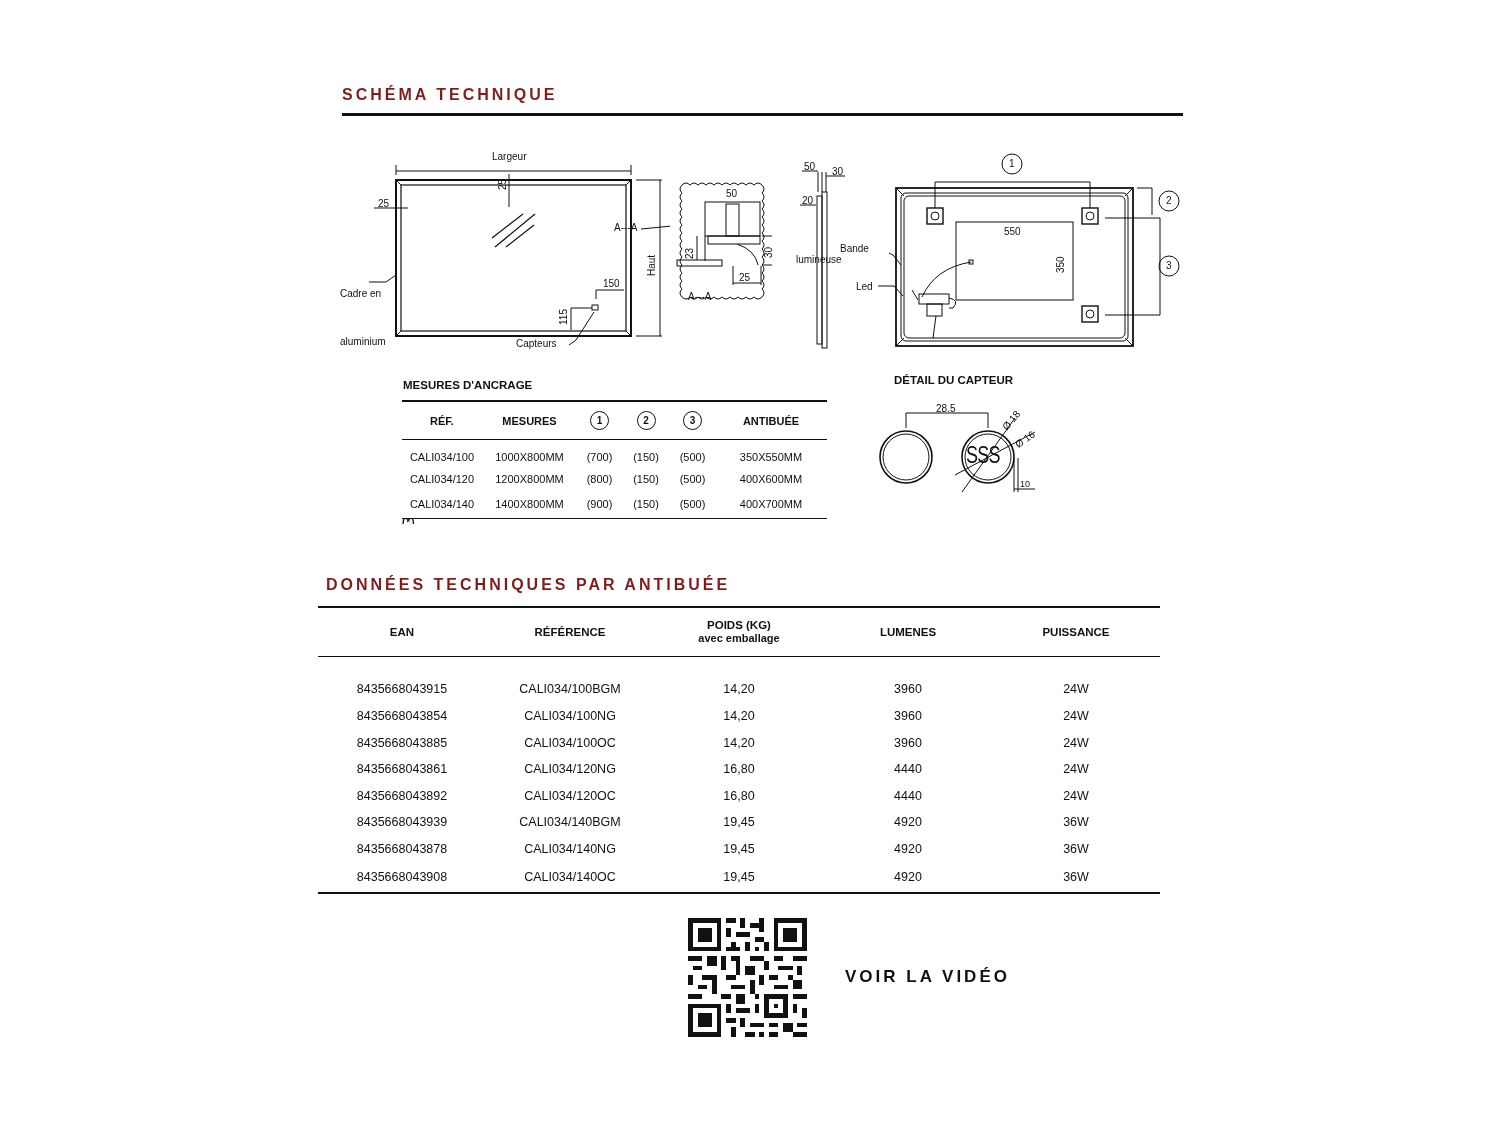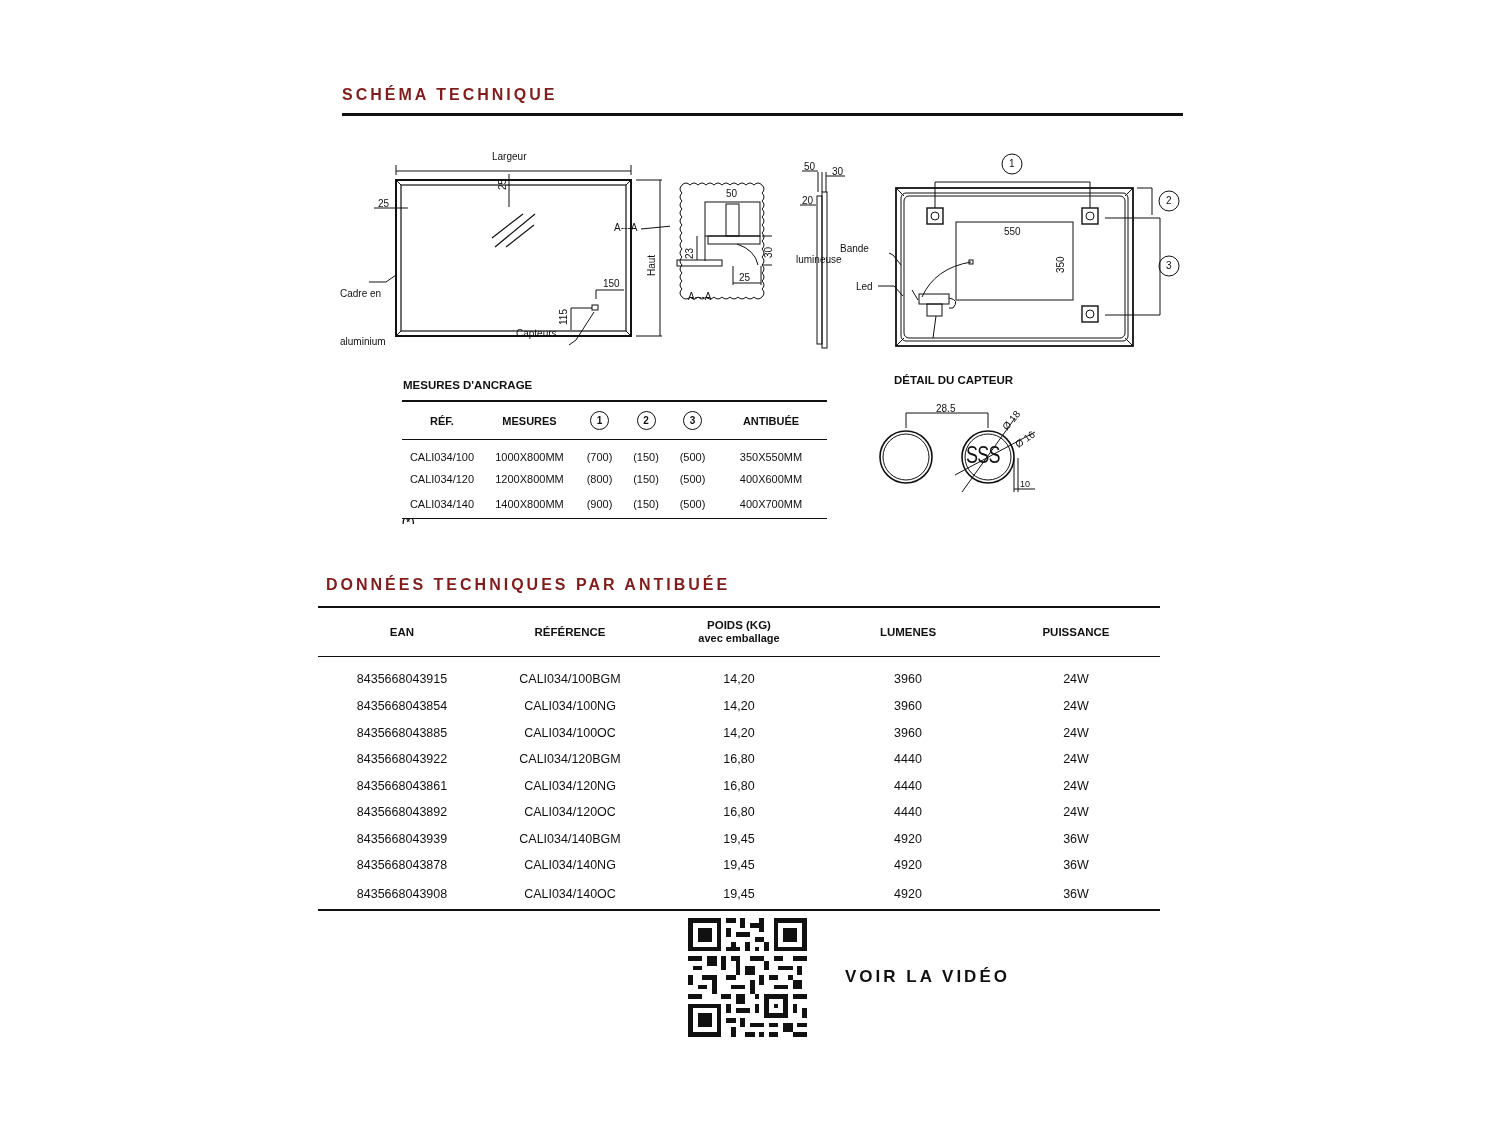--- a/index.html
+++ b/index.html
@@ -16,21 +16,21 @@
   .anchor-table td { text-align:center; height:22px; padding:0; font-size:11px; }
   .anchor-table thead tr { border-top:2px solid #111; border-bottom:1.5px solid #111; }
   .anchor-table tbody tr:first-child td { padding-top:6px; }
   .circ { display:inline-block; width:17px; height:17px; border:1.4px solid #111; border-radius:50%;
           line-height:17px; font-size:10px; font-weight:700; text-align:center; }
   .data-table { position:absolute; left:318px; top:606px; width:842px; font-size:12.5px; }
   .data-table thead tr { border-top:2.5px solid #111; border-bottom:1.5px solid #111; }
   .data-table th { font-weight:700; font-size:11.5px; height:48px; text-align:center; padding:0; line-height:13px; }
   .data-table th .sub { font-weight:700; font-size:11.5px; display:block; }
   .data-table td { text-align:center; height:26.5px; padding:0; }
-  .data-table tbody tr:first-child td { padding-top:8px; height:28px; }
+  .data-table tbody tr:first-child td { padding-top:18px; height:28px; }
   .data-table tbody tr:last-child td { height:30px; }
   .data-table tbody { border-bottom:2.5px solid #111; }
   .footnote-clip { position:absolute; left:402px; top:519px; width:300px; height:5px; overflow:hidden; }
   .footnote-clip span { display:block; font-size:10px; font-weight:700; color:#111; margin-top:-2px; letter-spacing:1px; }
   .qr { position:absolute; left:688px; top:918px; width:119px; height:119px; }
   .voir { position:absolute; left:845px; top:967px; font-weight:700; font-size:17px; letter-spacing:3px; }
 </style>
 </head>
 <body>
 
@@ -91,21 +91,21 @@
 </svg>
 <div class="abs lbl" style="left:492px; top:151px;">Largeur</div>
 <div class="abs lbl" style="left:497px; top:190px; transform:rotate(-90deg); transform-origin:left top;">25</div>
 <div class="abs lbl" style="left:378px; top:198px;">25</div>
 <div class="abs lbl" style="left:614px; top:222px;">A---A</div>
 <div class="abs lbl" style="left:646px; top:276px; transform:rotate(-90deg); transform-origin:left top;">Haut</div>
 <div class="abs lbl" style="left:603px; top:278px;">150</div>
 <div class="abs lbl" style="left:558px; top:325px; transform:rotate(-90deg); transform-origin:left top;">115</div>
 <div class="abs lbl" style="left:340px; top:288px;">Cadre en</div>
 <div class="abs lbl" style="left:340px; top:299px;margin-top:37px;">aluminium</div>
-<div class="abs lbl" style="left:516px; top:328px;">Capteurs</div>
+<div class="abs lbl" style="left:516px; top:338px;">Capteurs</div>
 
 <svg class="abs" style="left:672px; top:180px;" width="100" height="130" viewBox="672 180 100 130">
   <g stroke="#111" fill="none" stroke-width="1">
     <path d="M682,185 q4,-4 8,0 q4,-4 8,0 q4,-4 8,0 q4,-4 8,0 q4,-4 8,0 q4,-4 8,0 q4,-4 8,0 q4,-4 8,0 q4,-4 8,0 q4,-4 8,0
              q4,4 0,8 q4,4 0,8 q4,4 0,8 q4,4 0,8 q4,4 0,8 q4,4 0,8 q4,4 0,8 q4,4 0,8 q4,4 0,8 q4,4 0,8 q4,4 0,8 q4,4 0,8 q4,4 0,8 q4,4 0,8
              q-4,4 -8,0 q-4,4 -8,0 q-4,4 -8,0 q-4,4 -8,0 q-4,4 -8,0 q-4,4 -8,0 q-4,4 -8,0 q-4,4 -8,0 q-4,4 -8,0 q-4,4 -8,0
              q-4,-4 0,-8 q-4,-4 0,-8 q-4,-4 0,-8 q-4,-4 0,-8 q-4,-4 0,-8 q-4,-4 0,-8 q-4,-4 0,-8 q-4,-4 0,-8 q-4,-4 0,-8 q-4,-4 0,-8 q-4,-4 0,-8 q-4,-4 0,-8 q-4,-4 0,-8 q-4,-4 0,-8 z"></path>
     <rect x="705" y="202" width="55" height="34"></rect>
     <rect x="726" y="204" width="13" height="32"></rect>
     <line x1="705" y1="236" x2="705" y2="261"></line>
@@ -284,27 +284,20 @@
       <td>CALI034/100NG</td>
       <td>14,20</td>
       <td>3960</td>
       <td>24W</td>
     </tr>
     <tr>
       <td>8435668043885</td>
       <td>CALI034/100OC</td>
       <td>14,20</td>
       <td>3960</td>
-      <td>24W</td>
-    </tr>
-    <tr>
-      <td>8435668043922</td>
-      <td>CALI034/120BGM</td>
-      <td>16,80</td>
-      <td>4440</td>
       <td>24W</td>
     </tr>
     <tr>
       <td>8435668043861</td>
       <td>CALI034/120NG</td>
       <td>16,80</td>
       <td>4440</td>
       <td>24W</td>
     </tr>
     <tr>

